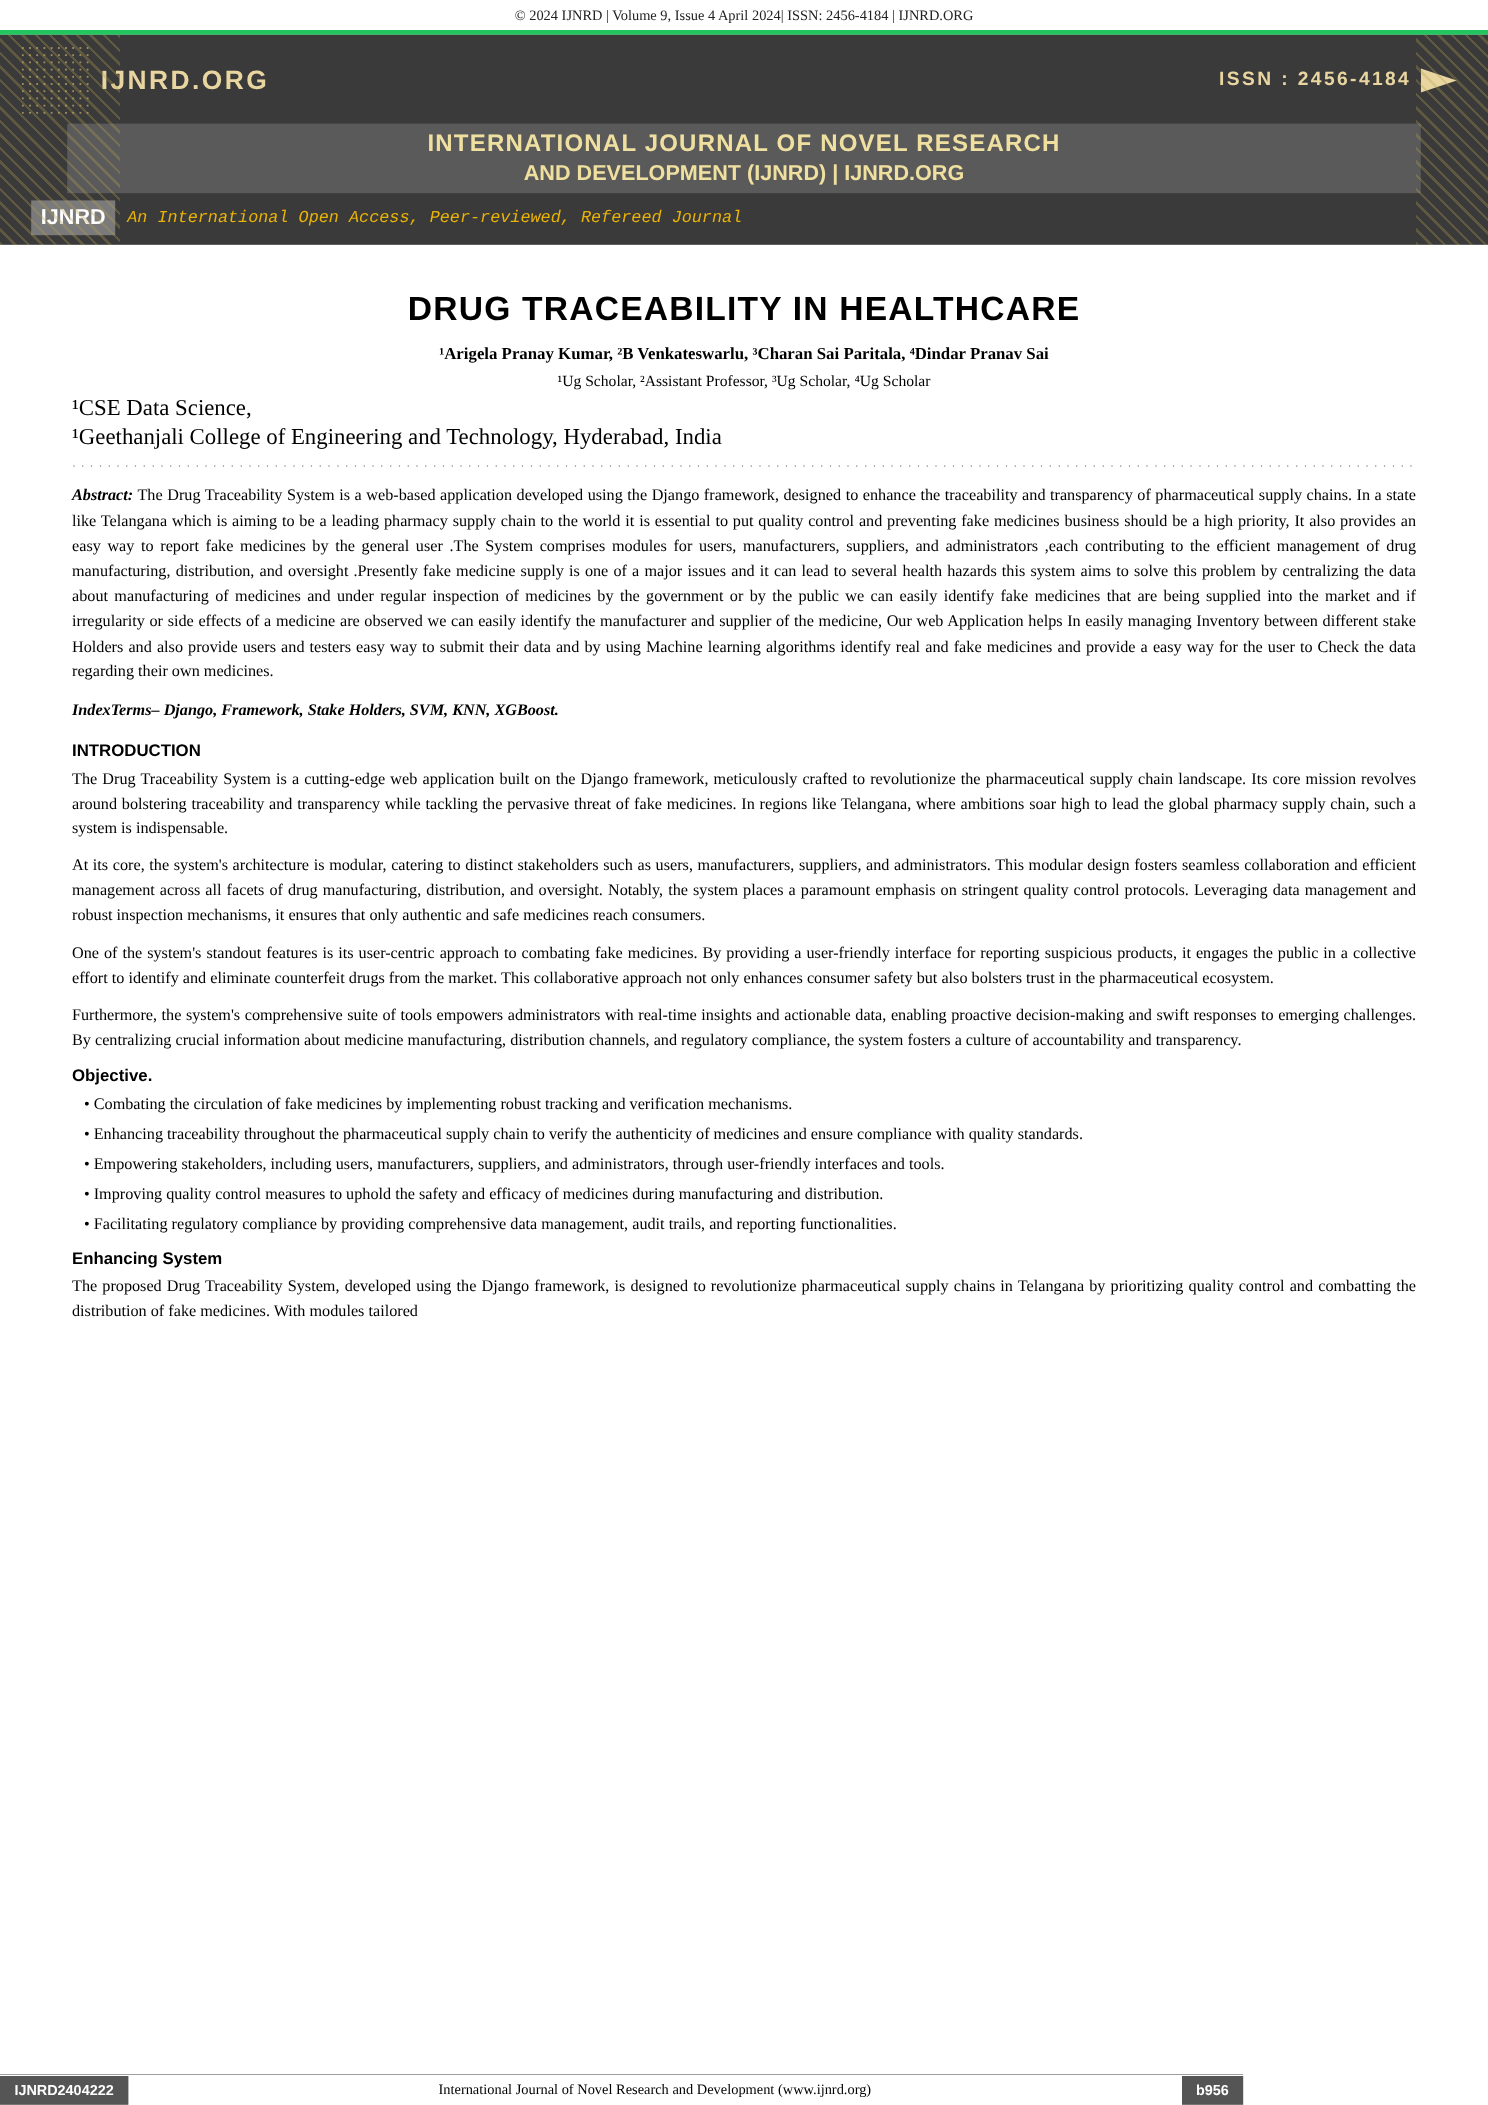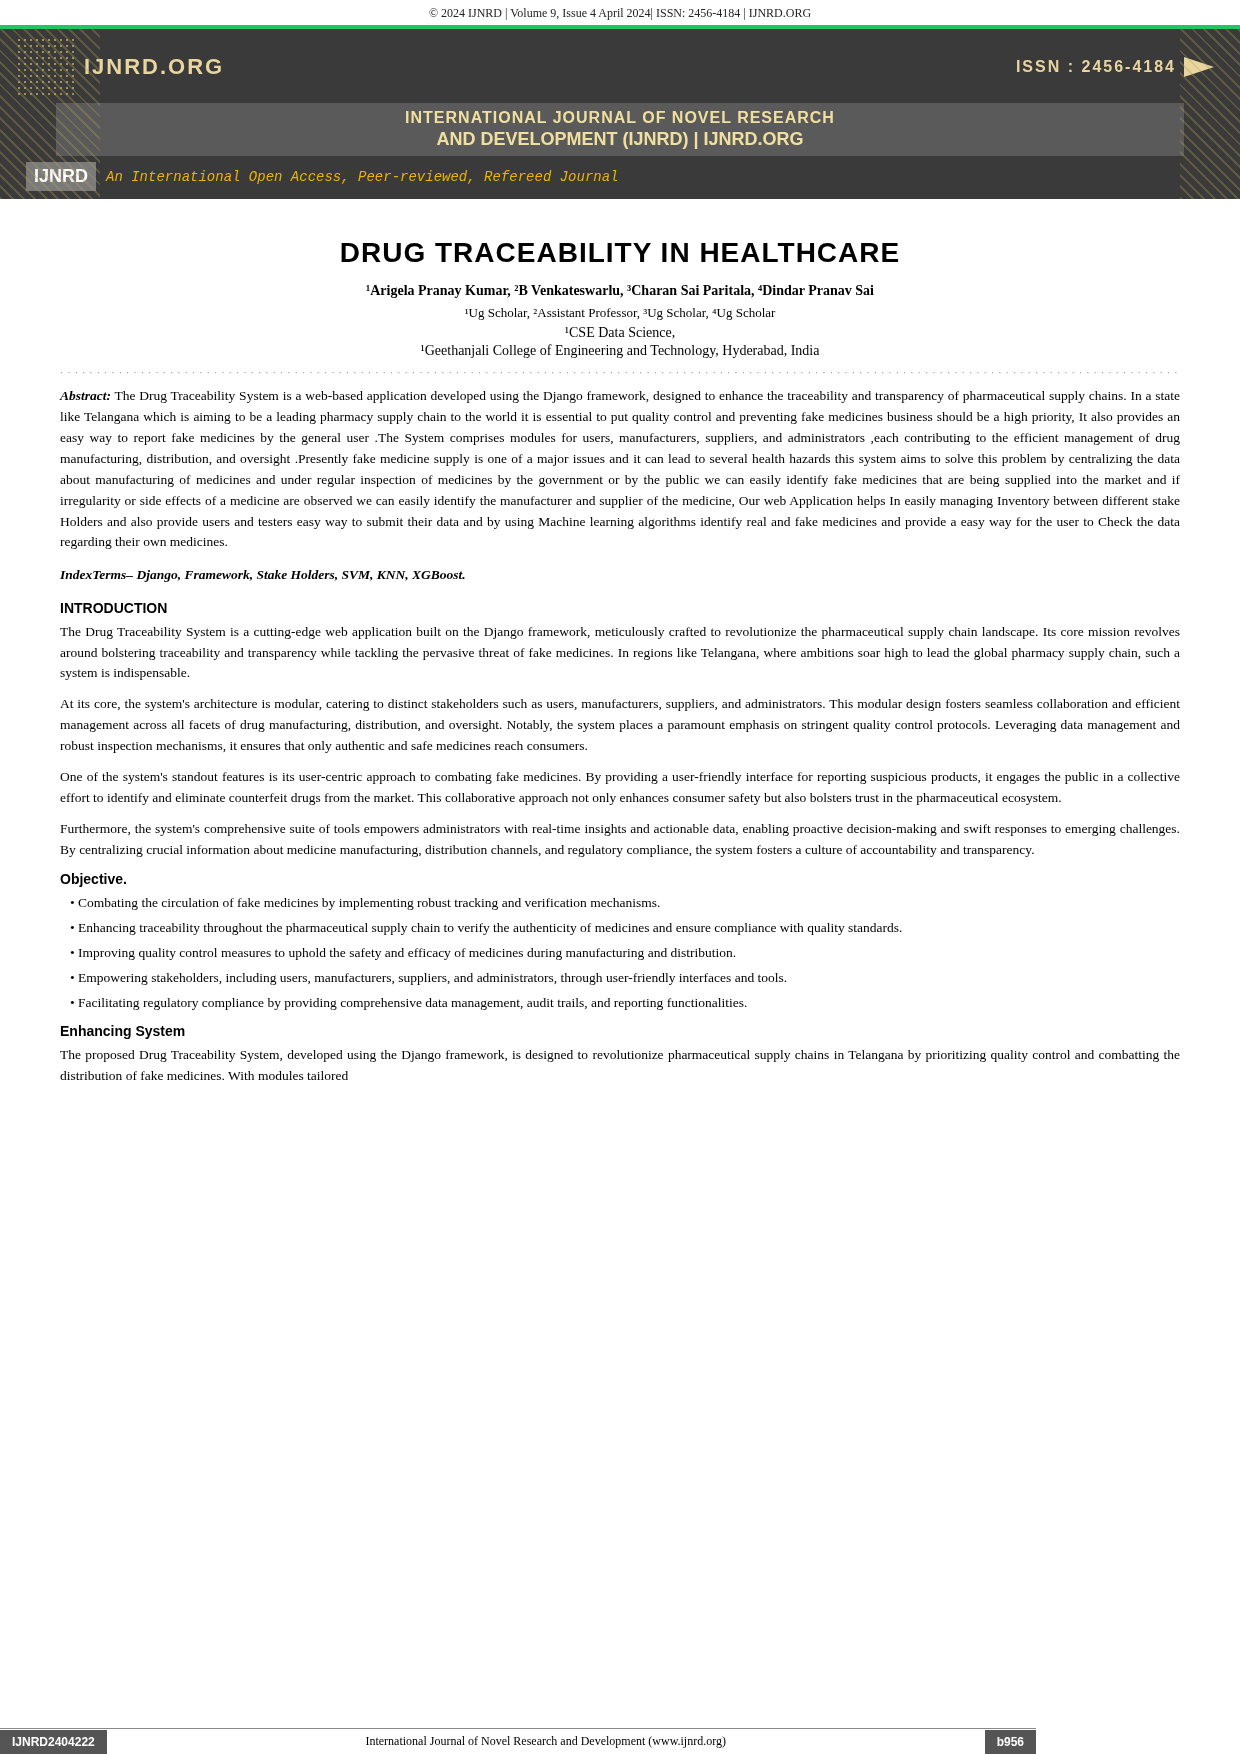--- a/index.html
+++ b/index.html
@@ -59,21 +59,21 @@
       background: #5a5a5a;
       padding: 6px 10px;
       margin: 0 40px;
       display: flex;
       flex-direction: column;
       align-items: center;
     }
 
     .header-journal-title {
       color: #f0e0a0;
-      font-size: 16px;
+      font-size: 20px;
       font-weight: bold;
       font-family: Arial, sans-serif;
       letter-spacing: 1px;
       text-align: center;
     }
 
     .header-journal-subtitle {
       color: #f0e0a0;
       font-size: 18px;
       font-weight: bold;
@@ -158,22 +158,22 @@
       margin-bottom: 6px;
     }
 
     .authors-roles {
       text-align: center;
       font-size: 13px;
       margin-bottom: 4px;
     }
 
     .affiliation {
-      text-align: center;
-      font-size: 14px;
+      text-align: left;
+      font-size: 19px;
       margin-bottom: 2px;
     }
 
     
     .dotted-sep {
       text-align: center;
       margin: 8px 0;
       color: #888;
       font-size: 10px;
       letter-spacing: 4px;
@@ -344,22 +344,22 @@
   </div>
   <div class="body-text">
     <span>Furthermore, the system's comprehensive suite of tools empowers administrators with real-time insights and actionable data, enabling proactive decision-making and swift responses to emerging challenges. By centralizing crucial information about medicine manufacturing, distribution channels, and regulatory compliance, the system fosters a culture of accountability and transparency.</span>
   </div>
 
   <div class="section-heading">Objective.</div>
 
   <div>
     <div class="objective-item">• Combating the circulation of fake medicines by implementing robust tracking and verification mechanisms.</div>
     <div class="objective-item">• Enhancing traceability throughout the pharmaceutical supply chain to verify the authenticity of medicines and ensure compliance with quality standards.</div>
+    <div class="objective-item">• Empowering stakeholders, including users, manufacturers, suppliers, and administrators, through user-friendly interfaces and tools.</div>
     <div class="objective-item">• Improving quality control measures to uphold the safety and efficacy of medicines during manufacturing and distribution.</div>
-    <div class="objective-item">• Empowering stakeholders, including users, manufacturers, suppliers, and administrators, through user-friendly interfaces and tools.</div>
     <div class="objective-item">• Facilitating regulatory compliance by providing comprehensive data management, audit trails, and reporting functionalities.</div>
   </div>
 
   <div class="section-heading">Enhancing System</div>
 
   <div class="body-text">The proposed Drug Traceability System, developed using the Django framework, is designed to revolutionize pharmaceutical supply chains in Telangana by prioritizing quality control and combatting the distribution of fake medicines. With modules tailored</div>
 
 </div>
 
 <div class="footer-bar">

